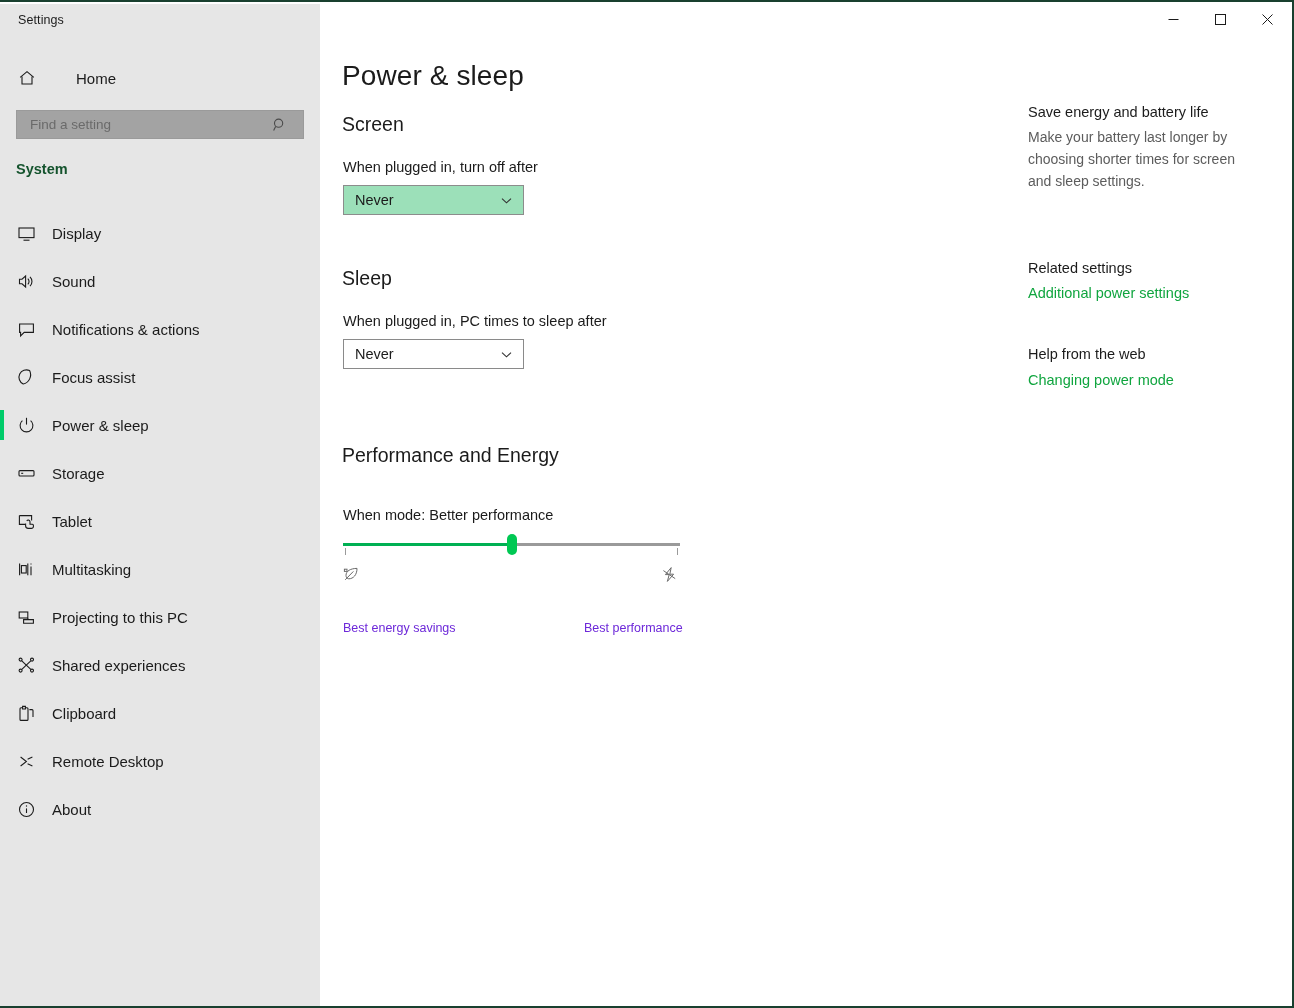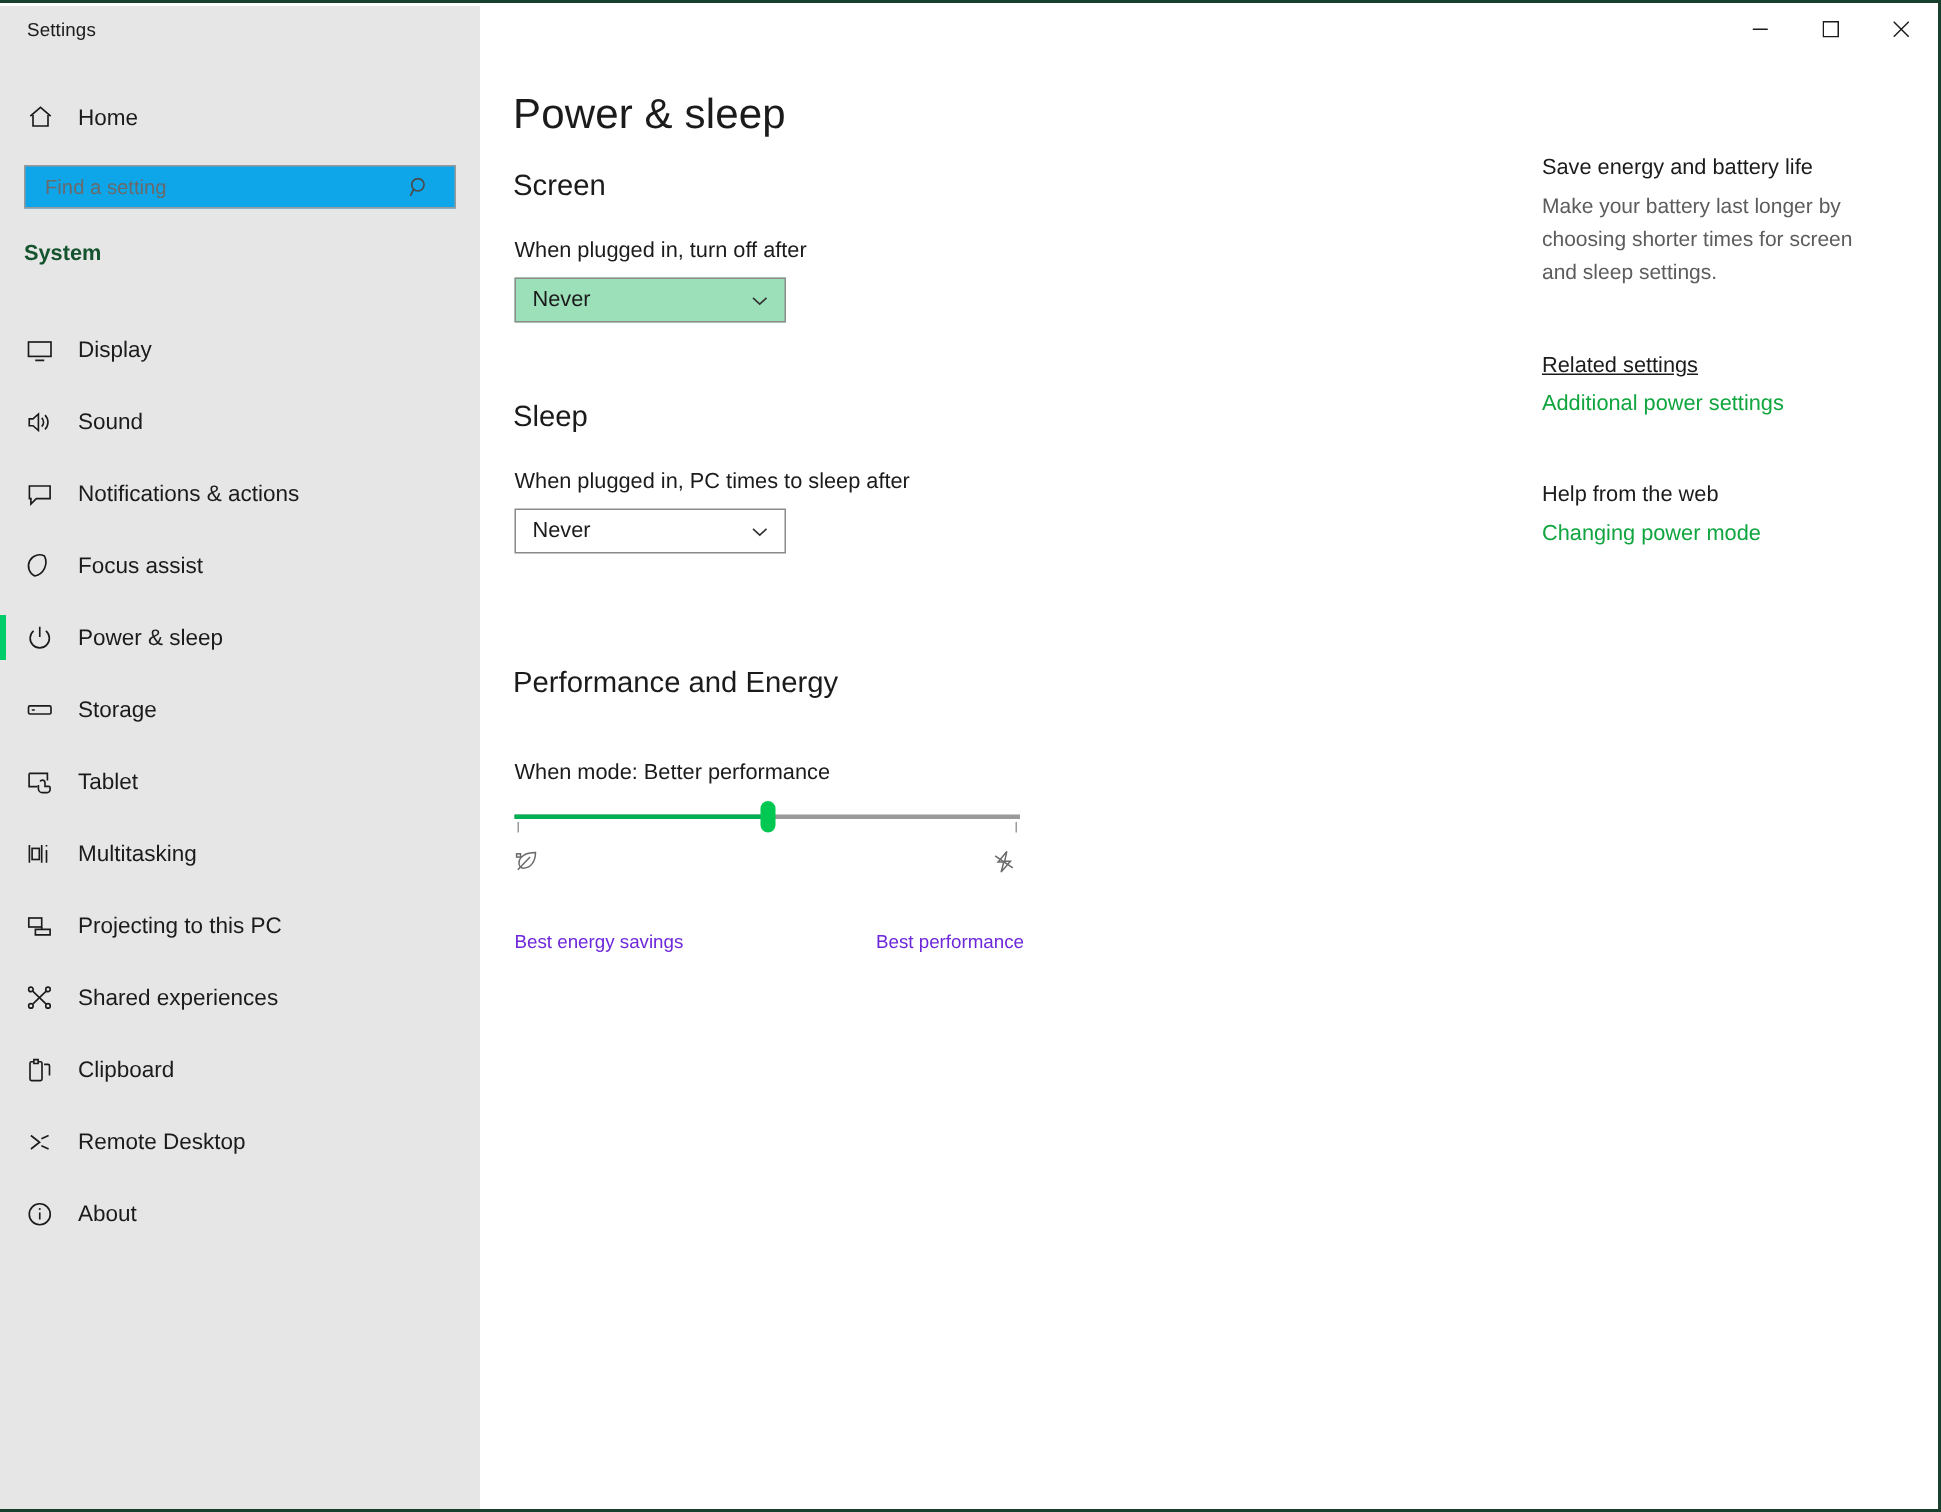--- a/index.html
+++ b/index.html
@@ -50,20 +50,21 @@
 
   .nav-home {
     position: absolute;
     left: 0;
     top: 57px;
     width: 320px;
     height: 34px;
     display: flex;
     align-items: center;
     cursor: default;
+    gap: 24px;
   }
   .nav-home .ico {
     width: 22px; height: 22px;
     margin-left: 16px;
     display: flex; align-items: center; justify-content: center;
     color: #1b1b1b;
   }
   .nav-home .lbl {
     margin-left: 14px;
     font-size: 15px;
@@ -72,21 +73,21 @@
 
   
   #search-box {
     position: absolute;
     left: 16px;
     top: 106px;
     width: 288px;
     height: 29px;
     box-sizing: border-box;
     border: 1px solid #9a9a9a;
-    background: #0ea5e9;
+    background: #a3a3a3;
     display: flex;
     align-items: center;
   }
   #search-input {
     border: 0;
     outline: 0;
     background: transparent;
     font-family: "Liberation Sans", sans-serif;
     font-size: 13.5px;
     color: #444;
@@ -326,21 +327,21 @@
     margin: 6px 0 0 0;
     max-width: 226px;
   }
   .rp-link {
     display: inline-block;
     font-size: 14.5px;
     color: #10a53f;
     text-decoration: none;
     cursor: pointer;
   }
-  #rp-related { margin-top: 44px; text-decoration: underline; }
+  #rp-related { margin-top: 68px; }
   #rp-related-link { margin-top: 9px; }
   #rp-help { margin-top: 44px; }
   #rp-help-link { margin-top: 10px; }
 </style>
 </head>
 <body>
 
 <div id="window" style="border-color: rgb(25, 64, 47);">
 
   <div id="sidebar">

